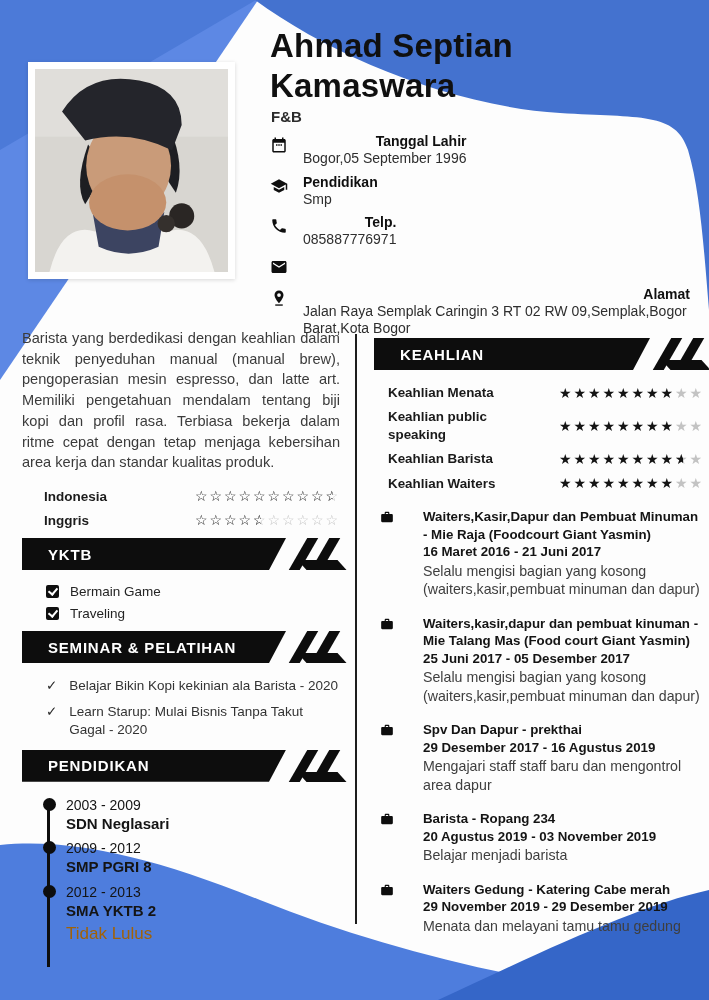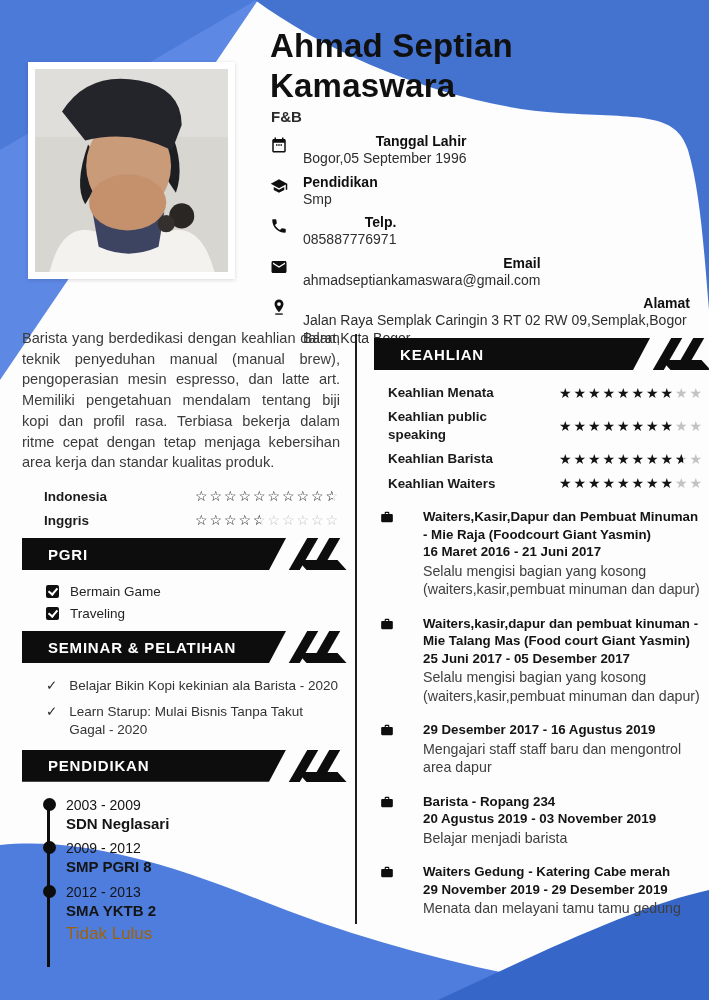--- a/index.html
+++ b/index.html
@@ -147,24 +147,20 @@
             </svg></span>
           <div>
             <div class="c-label">Telp.</div>
             <div class="c-value">085887776971</div>
           </div>
         </div>
         <div class="c-row">
           <span class="c-icon"><svg viewBox="0 0 24 24">
               <path d="M20 4H4c-1.1 0-1.99.9-1.99 2L2 18c0 1.1.9 2 2 2h16c1.1 0 2-.9 2-2V6c0-1.1-.9-2-2-2zm0 4-8 5-8-5V6l8 5 8-5v2z"></path>
             </svg></span>
-          <div>
-            <div class="c-label">Email</div>
-            <div class="c-value">ahmadseptiankamaswara@gmail.com</div>
-          </div>
         </div>
         <div class="c-row">
           <span class="c-icon"><svg viewBox="0 0 24 24">
               <path d="M12 2C8.69 2 6 4.69 6 8c0 4.5 6 11 6 11s6-6.5 6-11c0-3.31-2.69-6-6-6zm0 8.5A2.5 2.5 0 1 1 12 5.5a2.5 2.5 0 0 1 0 5z"></path>
               <rect x="7" y="20.5" width="10" height="1.8"></rect>
             </svg></span>
           <div>
             <div class="c-label">Alamat</div>
             <div class="c-value">Jalan Raya Semplak Caringin 3 RT 02 RW 09,Semplak,Bogor Barat,Kota Bogor</div>
           </div>
@@ -201,21 +197,21 @@
               <span class="star"><span class="sb">☆</span></span>
               <span class="star"><span class="sb">☆</span></span>
               <span class="star"><span class="sb">☆</span></span>
               <span class="star"><span class="sb">☆</span></span>
               <span class="star"><span class="sb">☆</span></span>
             </span>
           </div>
         </div>
 
       <div class="sec">
-        <div class="bar">PGRI</div>
+        <div class="bar">YKTB</div>
         <div class="s1"></div>
         <div class="s2"></div>
         <div class="sx"></div>
       </div>
       <div id="hobby-list">
           <div class="hob-row">
             <span class="cb"></span>
             <span>Bermain Game</span>
           </div>
           <div class="hob-row">
@@ -358,20 +354,21 @@
               <div class="exp-title">Waiters,kasir,dapur dan pembuat kinuman - Mie Talang Mas (Food court Giant Yasmin)</div>
               <div class="exp-period">25 Juni 2017 - 05 Desember 2017</div>
               <div class="exp-desc">Selalu mengisi bagian yang kosong (waiters,kasir,pembuat minuman dan dapur)</div>
             </div>
           </div>
           <div class="exp-item">
             <span class="exp-icon"><svg viewBox="0 0 24 24">
                 <path d="M20 7h-4V5c0-.55-.22-1.05-.59-1.41C15.05 3.22 14.55 3 14 3h-4c-1.1 0-2 .9-2 2v2H4c-1.1 0-1.99.9-1.99 2L2 19c0 1.1.9 2 2 2h16c1.1 0 2-.9 2-2V9c0-1.1-.9-2-2-2zm-6 0h-4V5h4v2z"></path>
               </svg></span>
             <div>
+              <div class="exp-title">Spv Dan Dapur - prekthai</div>
               <div class="exp-period">29 Desember 2017 - 16 Agustus 2019</div>
               <div class="exp-desc">Mengajari staff staff baru dan mengontrol area dapur</div>
             </div>
           </div>
           <div class="exp-item">
             <span class="exp-icon"><svg viewBox="0 0 24 24">
                 <path d="M20 7h-4V5c0-.55-.22-1.05-.59-1.41C15.05 3.22 14.55 3 14 3h-4c-1.1 0-2 .9-2 2v2H4c-1.1 0-1.99.9-1.99 2L2 19c0 1.1.9 2 2 2h16c1.1 0 2-.9 2-2V9c0-1.1-.9-2-2-2zm-6 0h-4V5h4v2z"></path>
               </svg></span>
             <div>
               <div class="exp-title">Barista - Ropang 234</div>

